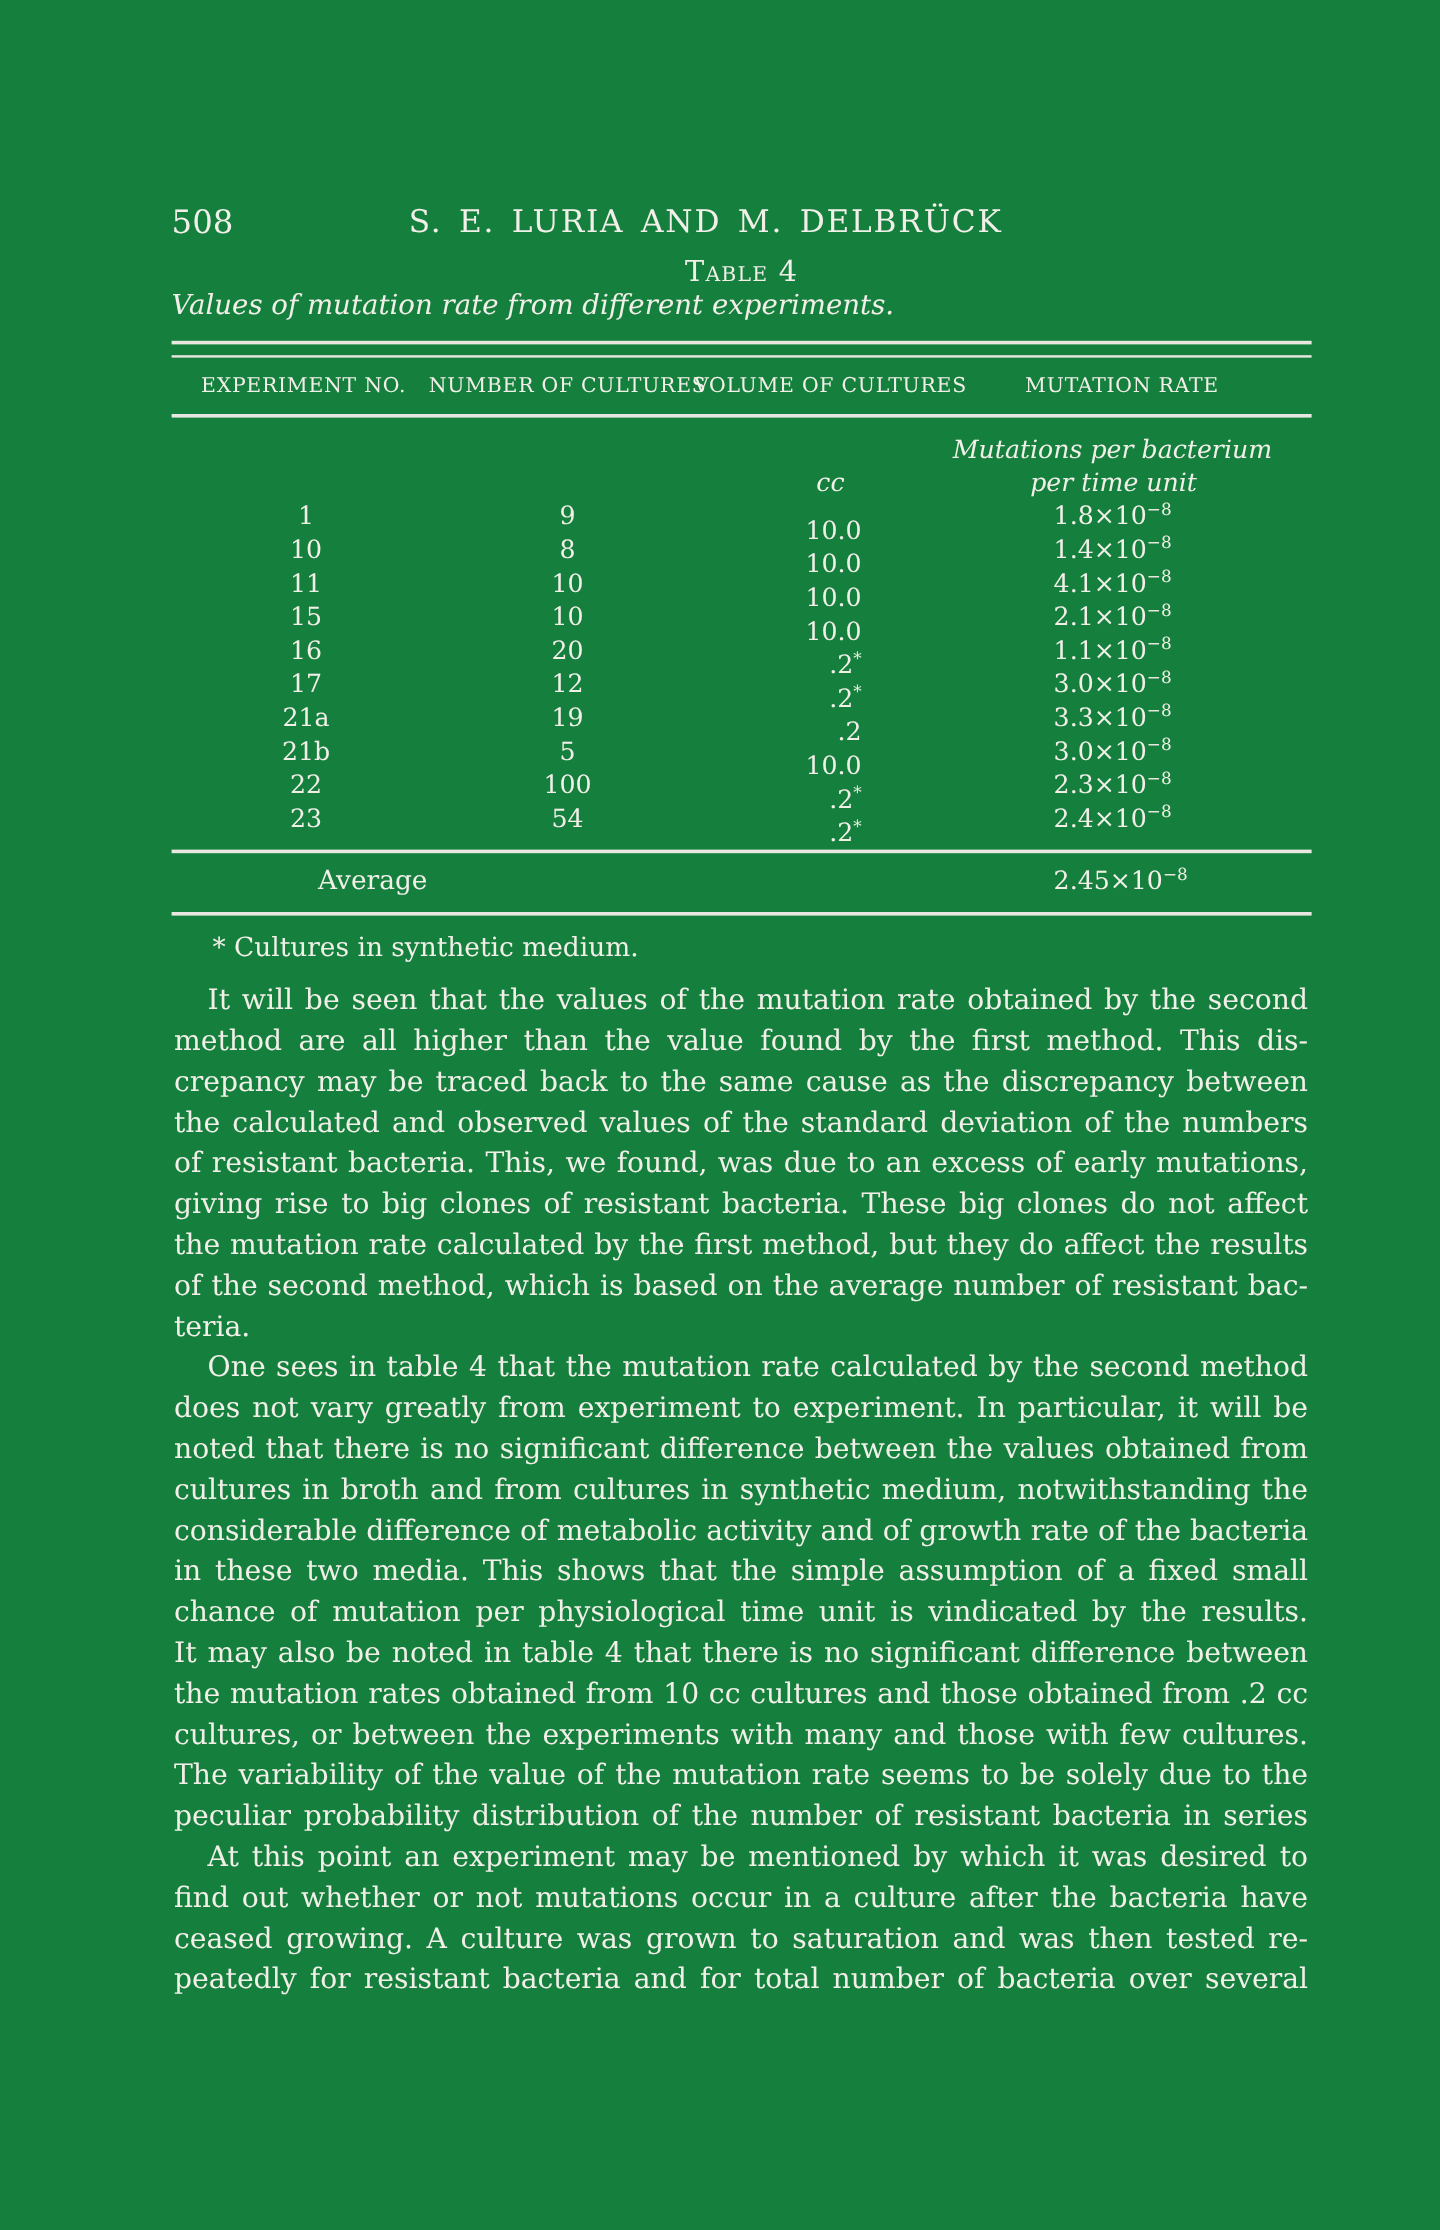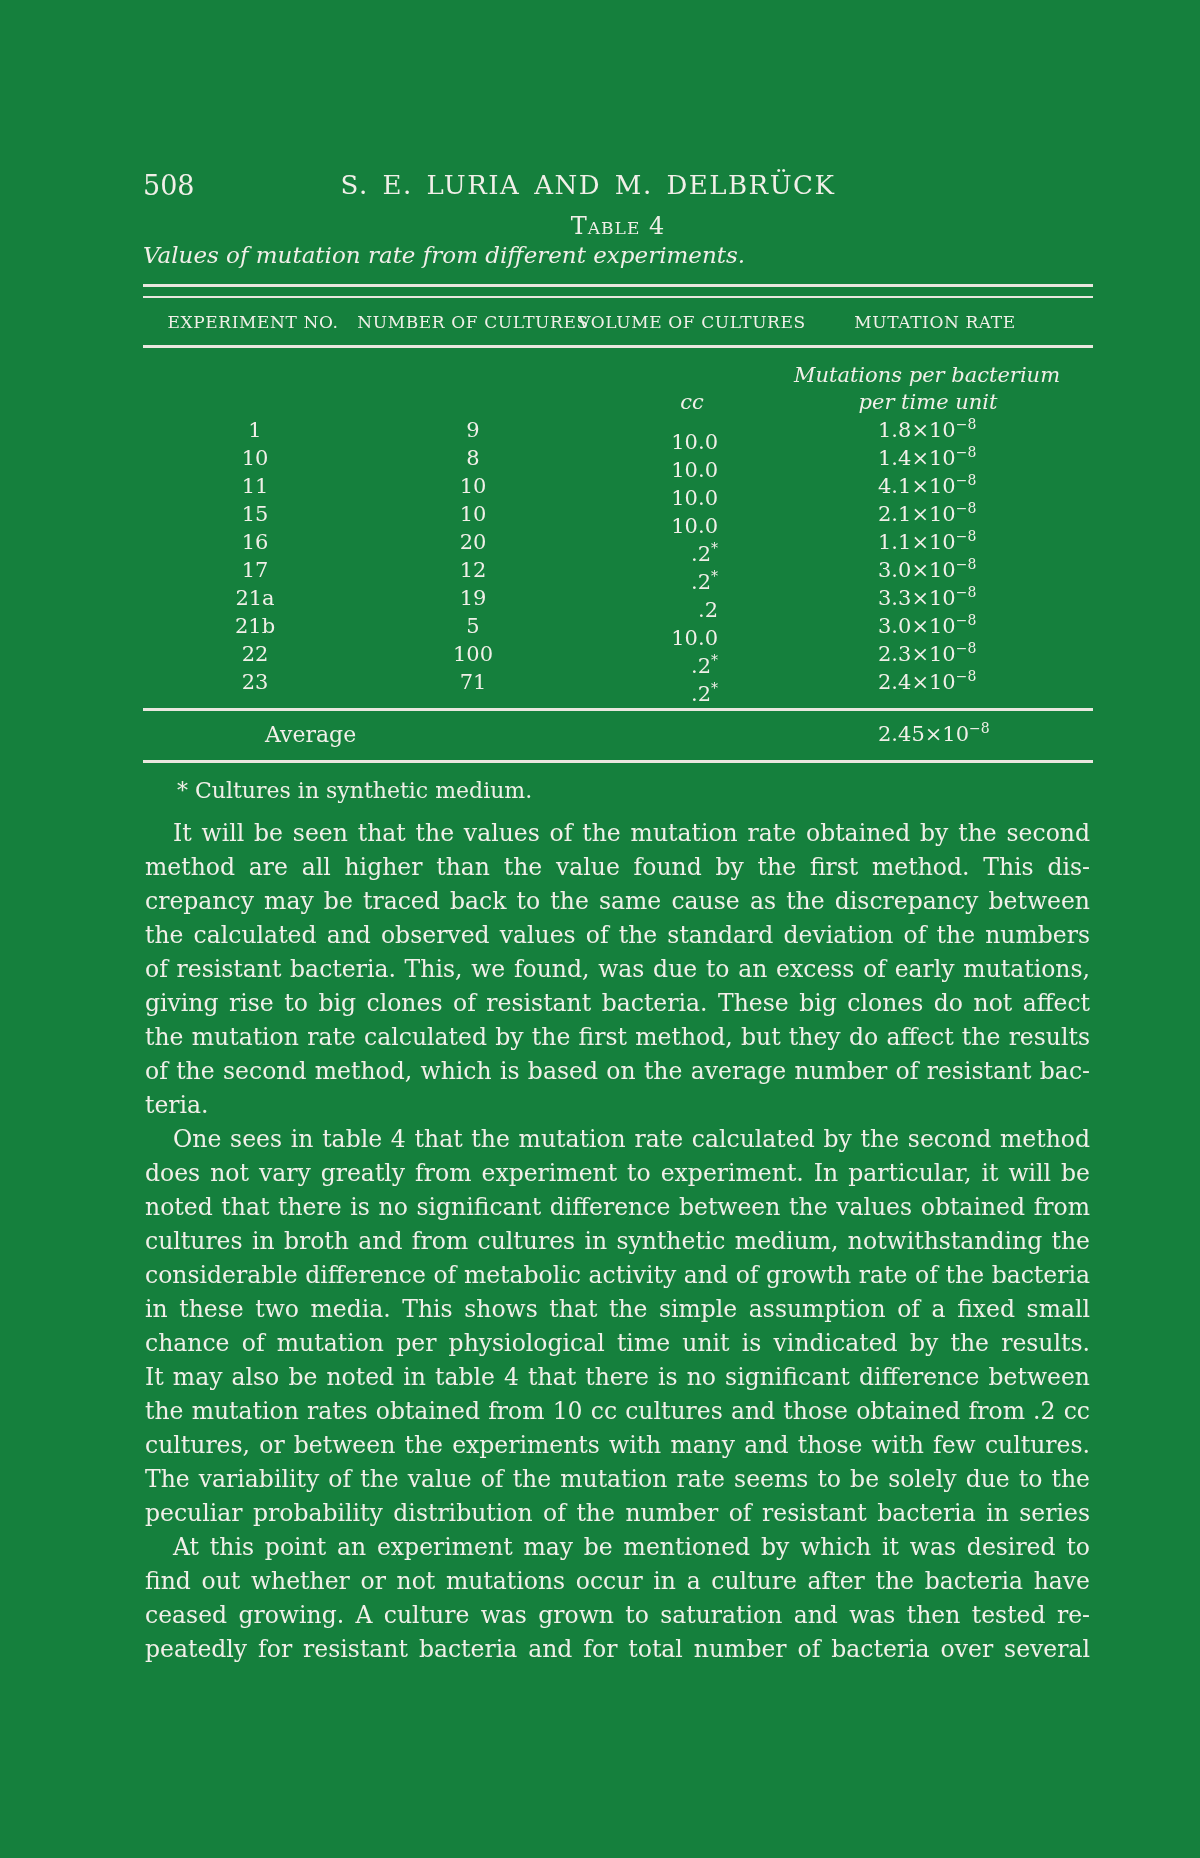--- a/index.html
+++ b/index.html
@@ -130,21 +130,21 @@
         <span class="cell cell-rate">3.0×10<sup>−8</sup></span>
       </div>
       <div class="trow">
         <span class="cell cell-exp">22</span>
         <span class="cell cell-cult">100</span>
         <span class="cell cell-vol">.2<sup>*</sup></span>
         <span class="cell cell-rate">2.3×10<sup>−8</sup></span>
       </div>
       <div class="trow">
         <span class="cell cell-exp">23</span>
-        <span class="cell cell-cult">71</span>
+        <span class="cell cell-cult">54</span>
         <span class="cell cell-vol">.2<sup>*</sup></span>
         <span class="cell cell-rate">2.4×10<sup>−8</sup></span>
       </div>
     </div>
 
   <div class="rule rule-above-avg"></div>
 
   <div class="tbl avg-row">
     <span class="avg-label">Average</span>
     <span class="avg-value"><span>2.45×10</span><sup>−8</sup></span>

